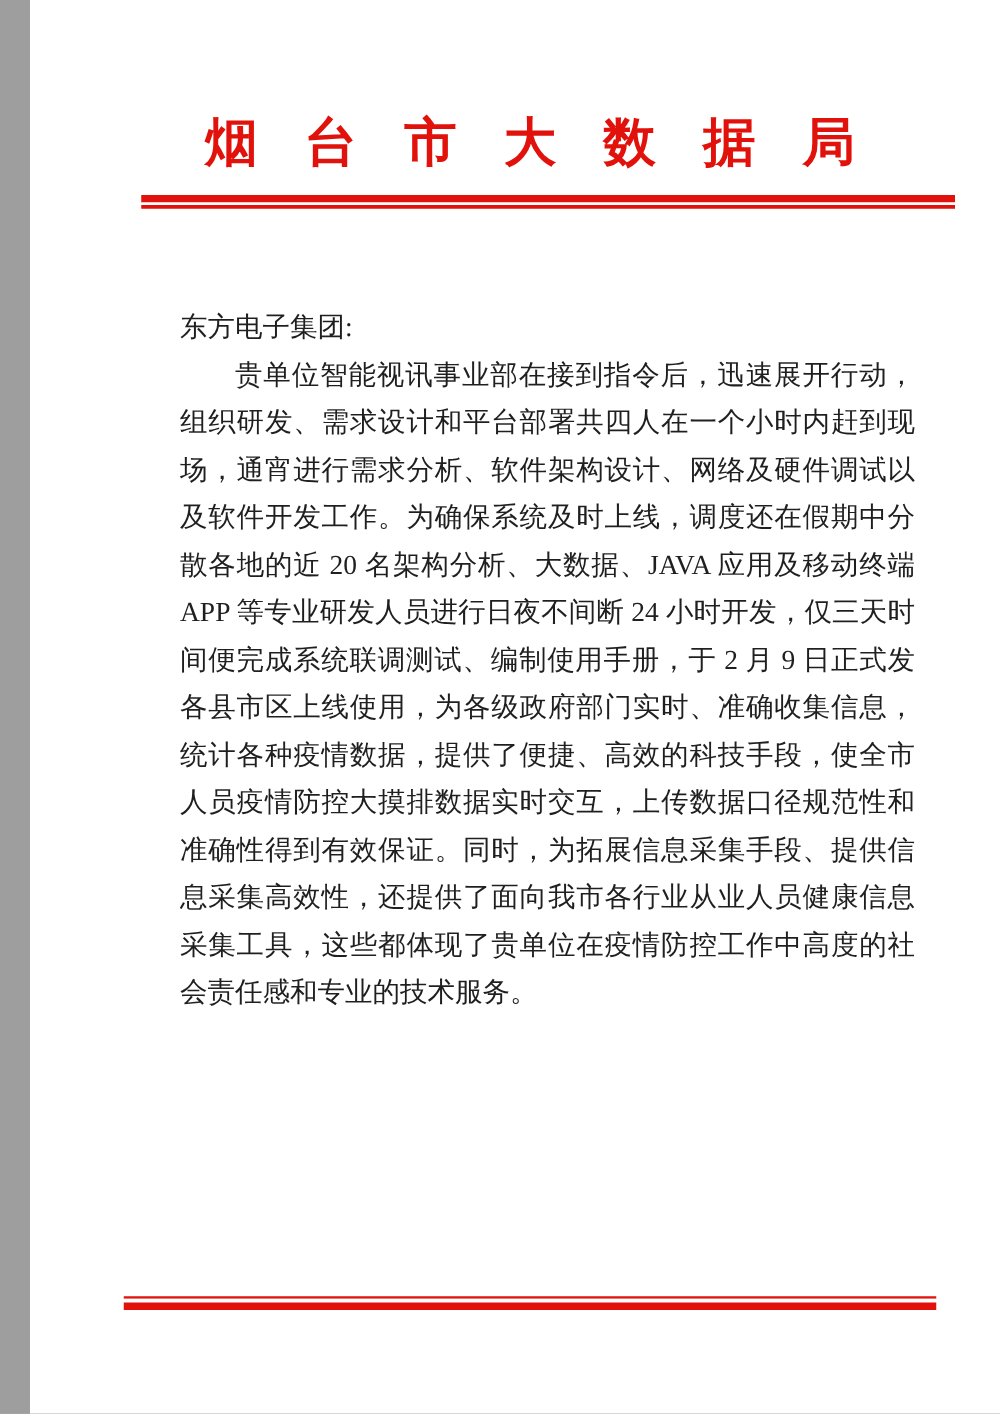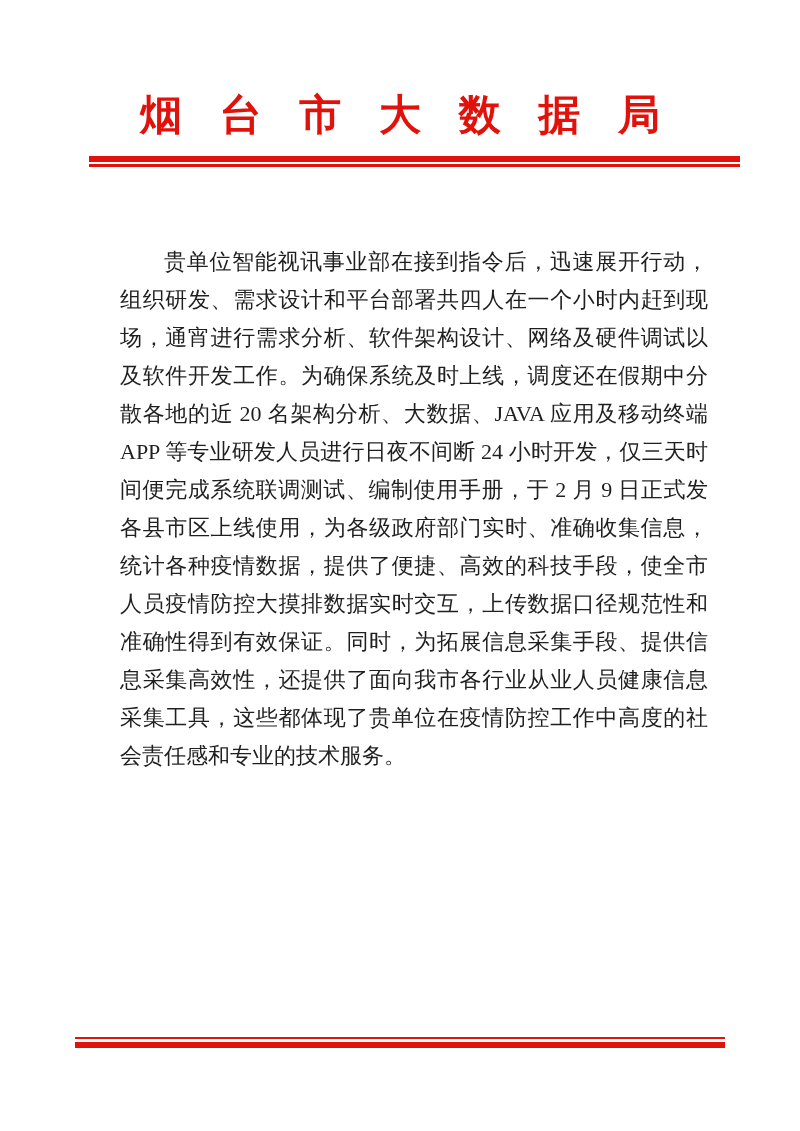--- a/index.html
+++ b/index.html
@@ -6,20 +6,21 @@
   html, body { background: #9e9e9e; }
   body { display: flex; justify-content: center; }
 
   .page {
     position: relative;
     width: 800px;
     height: 1131px;
     background: #ffffff;
     font-family: "Liberation Serif", "DejaVu Serif", serif;
     overflow: hidden;
+    margin-left: 24px;
   }
 
   
   .agency-title {
     position: absolute;
     top: 92px;
     left: 140px;
     width: 520px;
     font-size: 42px;
     line-height: 46px;
@@ -79,20 +80,21 @@
   <div class="agency-title">烟台市大数据局</div>
 
   <div class="rule rule-top">
     <div class="bar-thick"></div>
     <div class="gap"></div>
     <div class="bar-thin"></div>
   </div>
 
 
   <main class="letter-body">
+    <div class="salutation">东方电子集团:</div>
     <p>贵单位智能视讯事业部在接到指令后，迅速展开行动，组织研发、需求设计和平台部署共四人在一个小时内赶到现场，通宵进行需求分析、软件架构设计、网络及硬件调试以及软件开发工作。为确保系统及时上线，调度还在假期中分散各地的近 20 名架构分析、大数据、JAVA 应用及移动终端 APP 等专业研发人员进行日夜不间断 24 小时开发，仅三天时间便完成系统联调测试、编制使用手册，于 2 月 9 日正式发各县市区上线使用，为各级政府部门实时、准确收集信息，统计各种疫情数据，提供了便捷、高效的科技手段，使全市人员疫情防控大摸排数据实时交互，上传数据口径规范性和准确性得到有效保证。同时，为拓展信息采集手段、提供信息采集高效性，还提供了面向我市各行业从业人员健康信息采集工具，这些都体现了贵单位在疫情防控工作中高度的社会责任感和专业的技术服务。</p>
   </main>
 
   <div class="rule rule-bottom">
     <div class="bar-thin"></div>
     <div class="gap"></div>
     <div class="bar-thick"></div>
   </div>
 
 </div>

